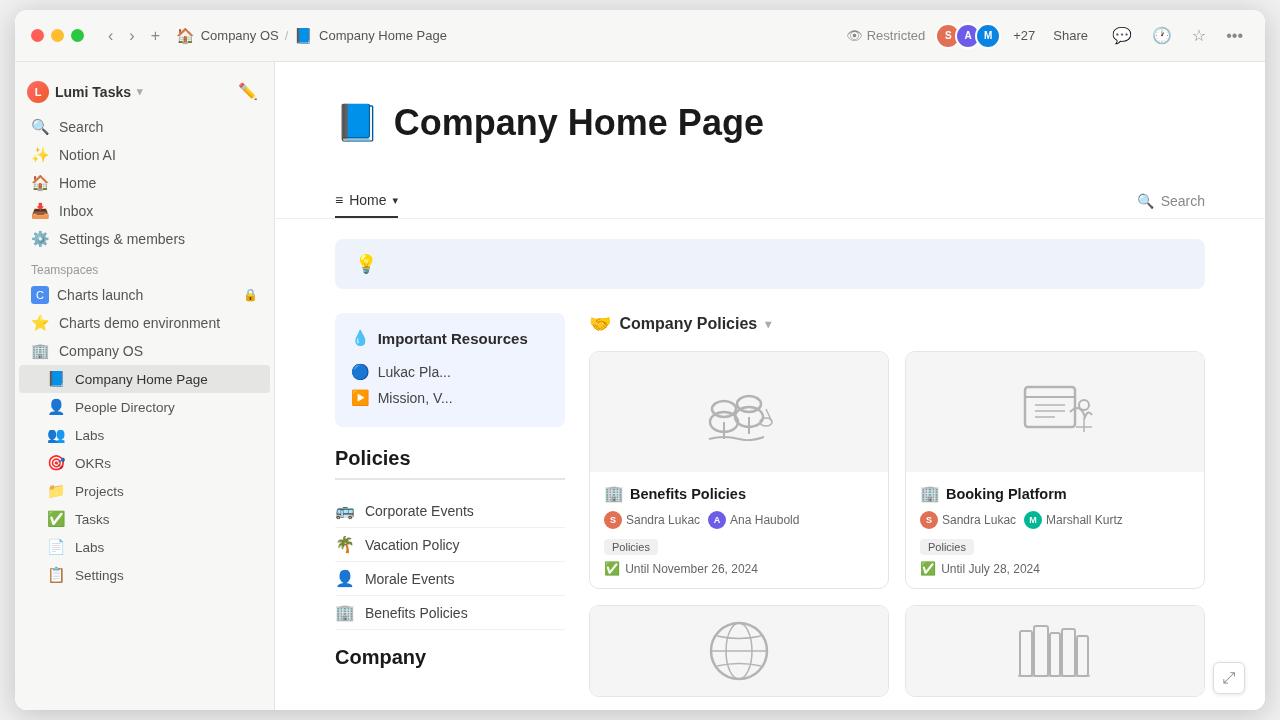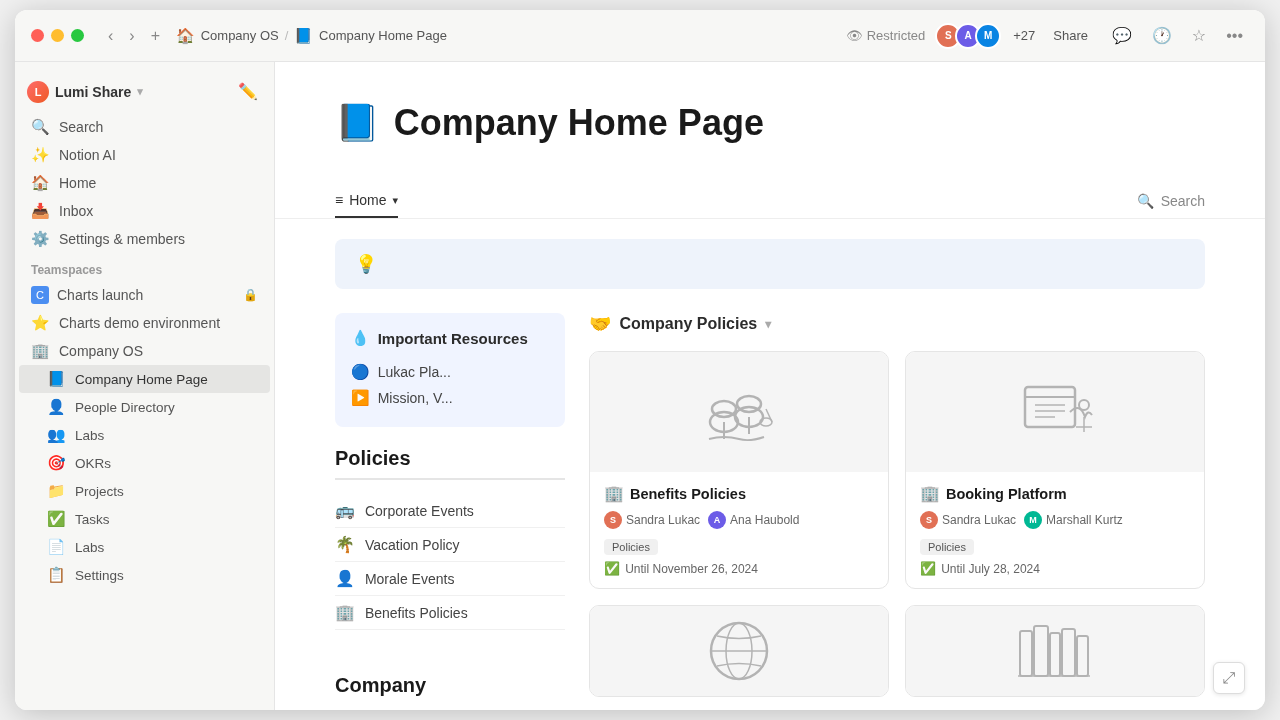--- a/index.html
+++ b/index.html
@@ -181,21 +181,21 @@
       cursor: pointer;
       font-size: 14px;
       color: #555;
       border-radius: 4px;
       margin: 0 4px;
     }
     .sidebar-item-icon { font-size: 15px; width: 20px; text-align: center; flex-shrink: 0; }
     .sidebar-section-label {
       font-size: 12px;
       color: #999;
-      font-weight: 700;
+      font-weight: 400;
       padding: 10px 16px 4px;
       text-transform: none;
     }
     .sidebar-sub-item {
       display: flex;
       align-items: center;
       gap: 8px;
       padding: 5px 12px 5px 28px;
       cursor: pointer;
       font-size: 13.5px;
@@ -494,21 +494,21 @@
       <button class="icon-btn">•••</button>
     </div>
   </div>
 
   <div class="content-area">
 
     <div class="sidebar">
       <div class="sidebar-header">
         <div class="workspace-name">
           <div class="workspace-icon">L</div>
-          <span>Lumi Share</span>
+          <span>Lumi Tasks</span>
           <span style="font-size:11px;color:#aaa;">▾</span>
         </div>
         <button class="new-page-btn">✏️</button>
       </div>
 
       <div class="sidebar-item">
         <span class="sidebar-item-icon">🔍</span>
         <span>Search</span>
       </div>
       <div class="sidebar-item">
@@ -638,21 +638,21 @@
                   <span class="policy-icon">👤</span>
                   <span>Morale Events</span>
                 </li>
                 <li class="policy-item">
                   <span class="policy-icon">🏢</span>
                   <span>Benefits Policies</span>
                 </li>
               </ul>
             </div>
 
-            <div style="margin-top:36px;">
+            <div style="margin-top:8px;">
               <div class="section-heading">Company</div>
             </div>
           </div>
 
           <div class="right-col">
             <div class="company-policies-header">
               <span class="company-icon">🤝</span>
               <span>Company Policies</span>
               <span style="font-size:12px;color:#aaa;">▾</span>
             </div>

